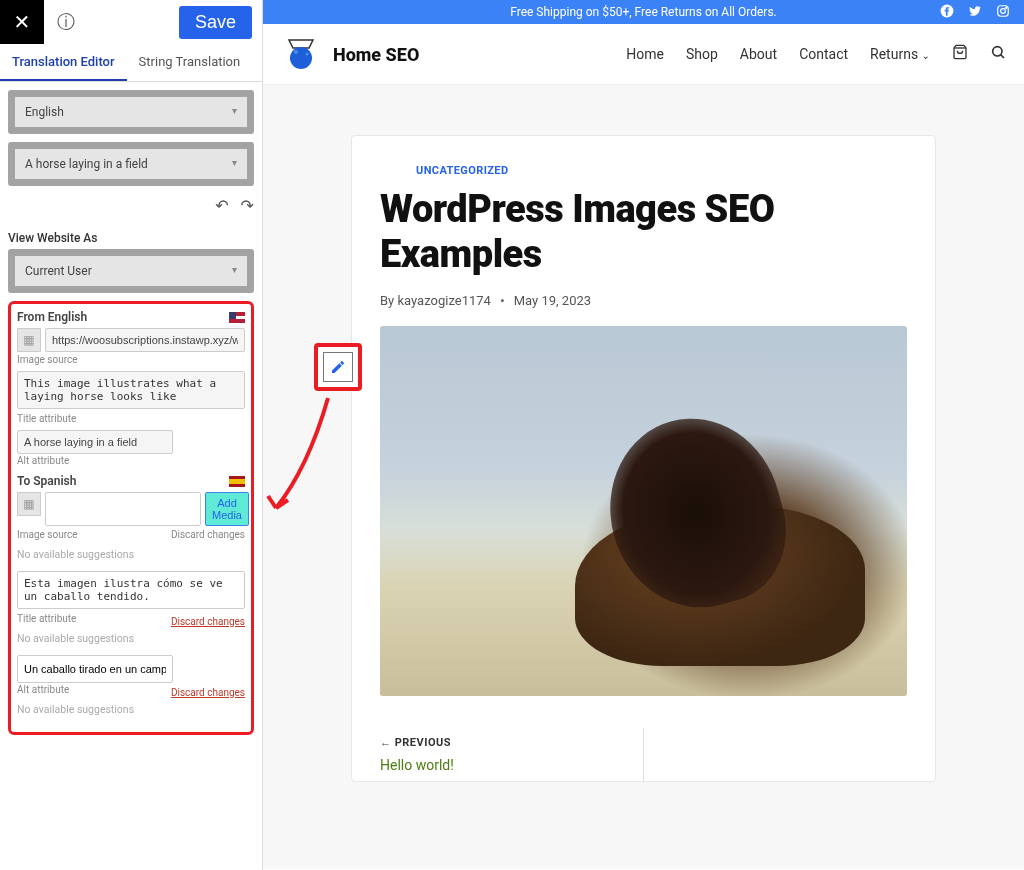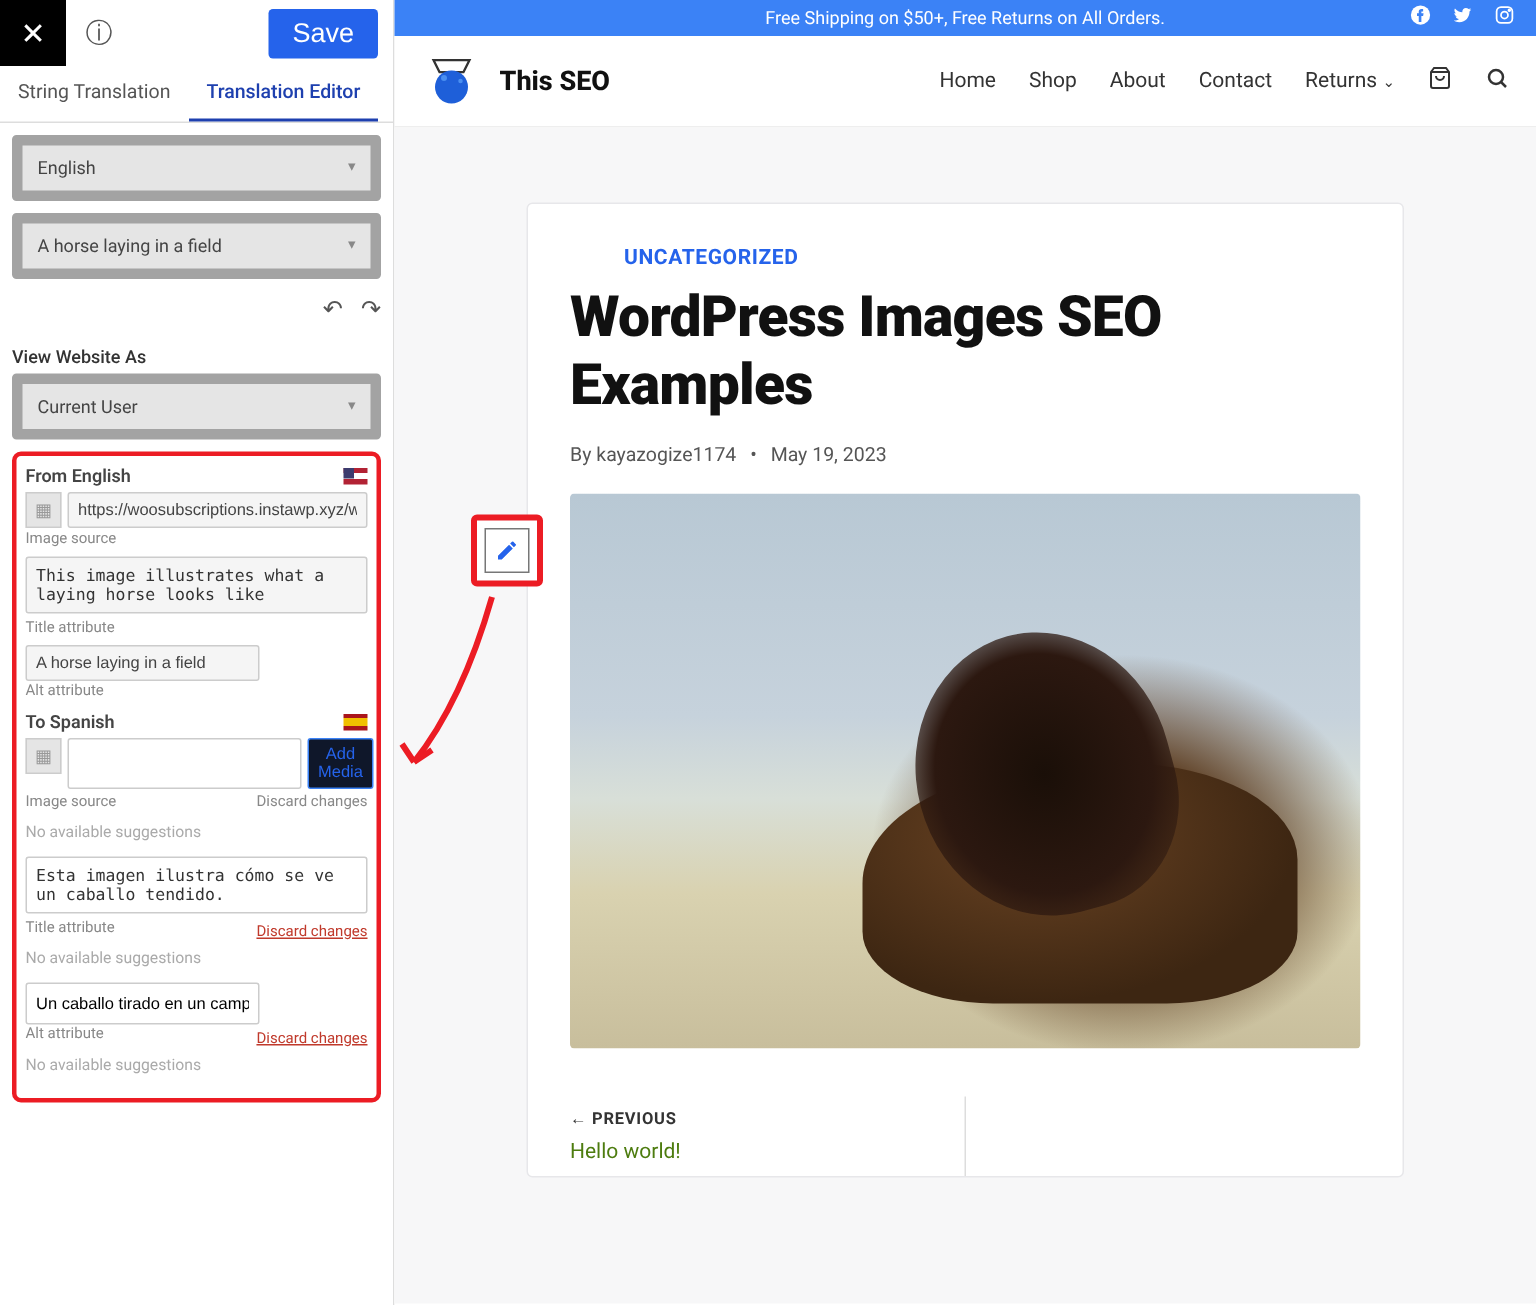--- a/index.html
+++ b/index.html
@@ -24,41 +24,41 @@
   .flag-us { background:linear-gradient(#b22234 33%, #fff 33% 66%, #b22234 66%); position:relative; }
   .flag-us::before{content:'';position:absolute;width:7px;height:7px;background:#3c3b6e;left:0;top:0;}
   .flag-es { background:linear-gradient(#aa151b 25%, #f1bf00 25% 75%, #aa151b 75%); }
   .field-row { display:flex; gap:4px; margin-bottom:2px; }
   .thumb-ph { width:24px; height:24px; background:#e5e5e5; border:1px solid #ccc; flex-shrink:0; display:flex; align-items:center; justify-content:center; font-size:12px; color:#999; }
   .txt-input { flex:1; border:1px solid #ccc; padding:5px 6px; font-size:11px; border-radius:2px; background:#fff; }
   .txt-input.ro { background:#f5f5f5; color:#444; }
   .small-lbl { font-size:10px; color:#888; margin:1px 0 6px; }
   .ta { width:100%; border:1px solid #ccc; padding:5px 6px; font-size:11px; border-radius:2px; background:#f5f5f5; resize:none; min-height:36px; color:#333; }
   .ta.editable { background:#fff; }
-  .add-media { border:1px solid #3b82f6; color:#2563eb; background:#0f172a; padding:4px 6px; font-size:11px; border-radius:2px; cursor:pointer; }
+  .add-media { border:1px solid #3b82f6; color:#2563eb; background:#5eead4; padding:4px 6px; font-size:11px; border-radius:2px; cursor:pointer; }
   .discard { font-size:10px; color:#c0392b; text-decoration:underline; cursor:pointer; }
   .row-split { display:flex; justify-content:space-between; align-items:center; }
   .no-sugg { font-size:10.5px; color:#aaa; margin:2px 0 10px; }
 
   
   .preview { position:absolute; left:263px; top:0; right:0; height:870px; background:#fff; }
   .promo { background:#3b82f6; color:#fff; font-size:12px; height:24px; display:flex; align-items:center; justify-content:center; position:relative; }
   .socials { position:absolute; right:14px; display:flex; gap:14px; color:#fff; }
   .socials span{cursor:pointer; font-size:13px;}
   .site-nav { display:flex; align-items:center; padding:10px 18px; border-bottom:1px solid #eee; }
   .logo-wrap{ display:flex; align-items:center; gap:12px;}
   .logo-ic { width:40px; height:40px; position:relative; }
   .logo-ic svg{width:40px;height:40px;}
   .brand { font-weight:800; font-size:18px; color:#111;}
   .nav-links { margin-left:auto; display:flex; gap:22px; font-size:14px; color:#333; align-items:center; }
   .nav-links span { cursor:pointer; }
   .nav-ic { font-size:15px; color:#333; cursor:pointer;}
   .content { background:#f7f7f8; padding:50px 88px 30px; height:calc(100% - 24px - 62px); overflow:hidden; }
   .card { background:#fff; border:1px solid #e7e7ea; border-radius:4px; padding:28px 28px 0 28px; }
-  .cat { color:#2563eb; font-size:14px; font-weight:700; letter-spacing:0.4px;padding-left:36px; }
+  .cat { color:#2563eb; font-size:11px; font-weight:700; letter-spacing:0.4px;padding-left:36px; }
   .title { font-weight:900; font-size:38px; line-height:1.18; margin:10px 0 16px; color:#111; letter-spacing:-0.5px;}
   .byline { font-size:13px; color:#555; margin-bottom:18px;}
   .byline .dot { margin:0 6px;}
   .hero { height:370px; border-radius:3px; position:relative;
     background:
       radial-gradient(ellipse 240px 190px at 70% 65%, #2a1a10 0%, #5a3a1e 30%, rgba(0,0,0,0) 70%),
       linear-gradient(#b8c8d4 0%, #c6d2dc 40%, #d8dfd8 55%, #d9d2b0 72%, #c8be9c 100%);
     overflow:hidden;
   }
   .horse-mane{ position:absolute; right:24%; top:25%; width:170px; height:190px; background:radial-gradient(ellipse, #1a0f08 0%, #2c1810 60%, transparent 100%); border-radius:50% 50% 40% 50%; transform:rotate(-15deg);}
@@ -74,22 +74,22 @@
 </head>
 <body>
 
 <div class="sidebar">
   <div class="top-bar">
     <div class="close-btn">✕</div>
     <div class="info-btn">ⓘ</div>
     <button class="save-btn">Save</button>
   </div>
   <div class="tabs">
+    <div class="tab active">Translation Editor</div>
     <div class="tab">String Translation</div>
-    <div class="tab active">Translation Editor</div>
   </div>
   <div class="panel-body">
     <div class="select">English</div>
     <div class="select">A horse laying in a field</div>
     <div class="undo-row">
       <span>↶</span>
       <span>↷</span>
     </div>
     <div class="label">View Website As</div>
     <div class="select">Current User</div>
@@ -168,21 +168,21 @@
   <div class="site-nav">
     <div class="logo-wrap">
       <div class="logo-ic">
         <svg viewBox="0 0 40 40">
             <path d="M8 6 L32 6 L28 14 L12 14 Z" fill="none" stroke="#333" stroke-width="1.5"></path>
             <circle cx="20" cy="24" r="11" fill="#1e5fd9"></circle>
             <circle cx="15" cy="18" r="2" fill="#4a8ff0"></circle>
             <circle cx="26" cy="20" r="1.5" fill="#4a8ff0"></circle>
           </svg>
       </div>
-      <div class="brand">This SEO</div>
+      <div class="brand">Home SEO</div>
     </div>
     <div class="nav-links">
       <span>Home</span>
       <span>Shop</span>
       <span>About</span>
       <span>Contact</span>
       <span><span>Returns</span> <span style="font-size:10px;">⌄</span></span>
       <span class="nav-ic">
         <svg width="16" height="16" viewBox="0 0 24 24" fill="none" stroke="#333" stroke-width="2">
             <path d="M6 2L3 6v14a2 2 0 002 2h14a2 2 0 002-2V6l-3-4z"></path>

